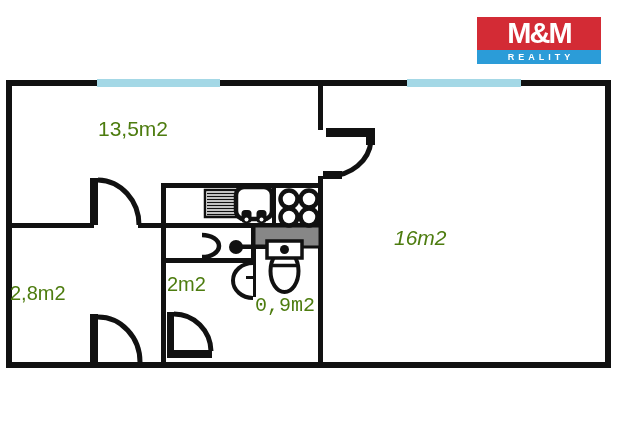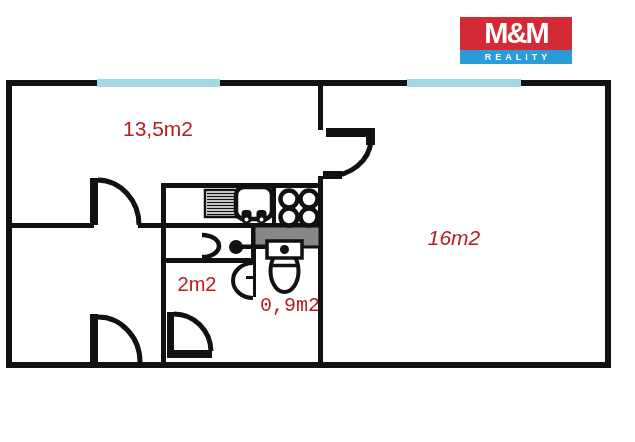--- a/index.html
+++ b/index.html
@@ -2,25 +2,25 @@
 <html><head>
 <meta charset="utf-8">
 <style>
   html,body{margin:0;padding:0;background:#ffffff;}
   .stage{
     position:relative;width:635px;height:442px;background:#ffffff;overflow:hidden;
     font-family:"Liberation Sans", sans-serif;
   }
   .plan-svg{position:absolute;left:0;top:0;}
   .room-label{
-    position:absolute;color:#b91c1c;font-size:21px;line-height:1;
-    text-align:center;white-space:nowrap;
+    position:absolute;color:#4d7c0f;font-size:21px;line-height:1;
+    white-space:nowrap;
   }
   .room-label.small{font-size:20px;}
-  .logo{position:absolute;left:460px;top:17px;width:112px;}
+  .logo{position:absolute;left:477px;top:17px;width:124px;}
   .logo-red{
     height:33px;background:#d32b35;color:#ffffff;display:flex;
     align-items:center;justify-content:center;
     font-weight:bold;font-size:29px;letter-spacing:-2px;
   }
   .logo-blue{
     height:14px;background:#2b9cd8;color:#ffffff;display:flex;
     align-items:center;justify-content:center;
     font-weight:bold;font-size:9px;letter-spacing:4px;text-indent:4px;
   }
@@ -90,16 +90,17 @@
     <ellipse cx="284.5" cy="271" rx="14" ry="21" fill="#fff" stroke="#111" stroke-width="4"></ellipse>
     <rect x="267" y="241" width="35" height="17" fill="#fff" stroke="#111" stroke-width="3.5"></rect>
     <circle cx="284.5" cy="249.5" r="4.5" fill="#111"></circle>
     <path d="M272 265.5 H297" stroke="#111" stroke-width="3.5"></path>
     <path d="M253 263 A20 17.5 0 0 0 253 298" fill="#fff" stroke="#111" stroke-width="4"></path>
     <path d="M246 277.5 H255" stroke="#111" stroke-width="3"></path>
   </svg>
 
   <div class="room-label" style="left:98px;  top:118px; width:120px;">13,5m2</div>
   <div class="room-label" style="left:394px; top:227px; width:120px;font-style:italic;">16m2</div>
+  <div class="room-label small" style="left:10px;  top:283px; width:90px;">2,8m2</div>
   <div class="room-label small" style="left:167px; top:274px; width:60px;">2m2</div>
   <div class="room-label small" style="left:255px; top:296px; width:70px;font-family:Liberation Mono, monospace;">0,9m2</div>
 
 </div>
 
 </body></html>

